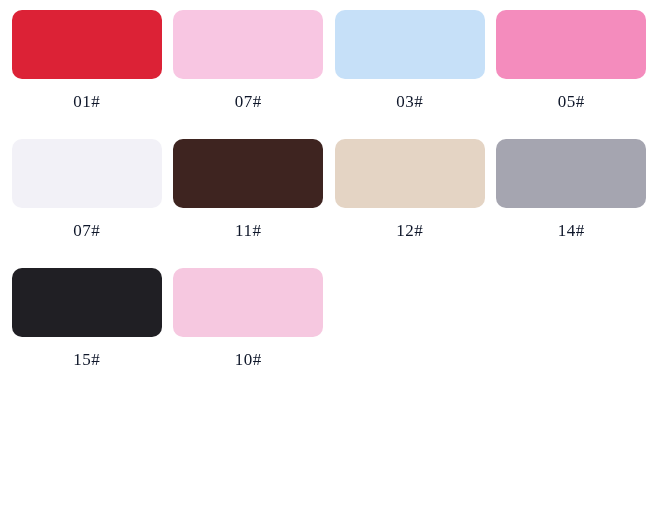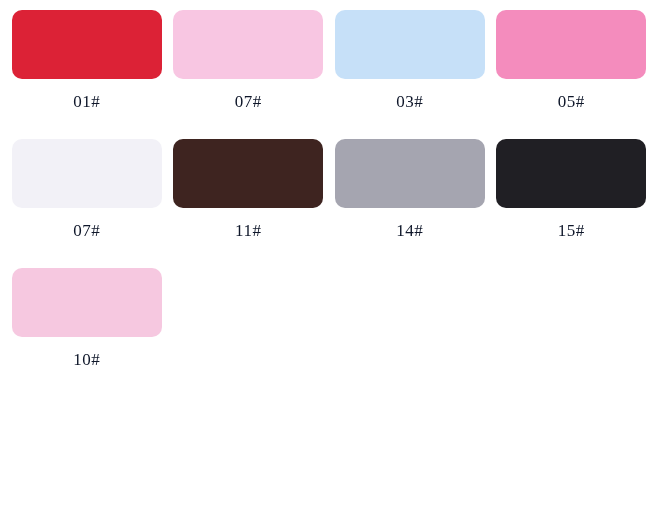--- a/index.html
+++ b/index.html
@@ -65,20 +65,24 @@
     </div>
     <div class="swatch-cell">
       <div class="swatch-chip" style="background: rgb(242, 241, 247);"></div>
       <div class="swatch-label">07#</div>
     </div>
     <div class="swatch-cell">
       <div class="swatch-chip" style="background: rgb(62, 36, 32);"></div>
       <div class="swatch-label">11#</div>
     </div>
     <div class="swatch-cell">
+      <div class="swatch-chip" style="background: rgb(228, 212, 196);"></div>
+      <div class="swatch-label">12#</div>
+    </div>
+    <div class="swatch-cell">
       <div class="swatch-chip" style="background: rgb(165, 165, 176);"></div>
       <div class="swatch-label">14#</div>
     </div>
     <div class="swatch-cell">
       <div class="swatch-chip" style="background: rgb(32, 31, 36);"></div>
       <div class="swatch-label">15#</div>
     </div>
     <div class="swatch-cell">
       <div class="swatch-chip" style="background: rgb(246, 200, 224);"></div>
       <div class="swatch-label">10#</div>

